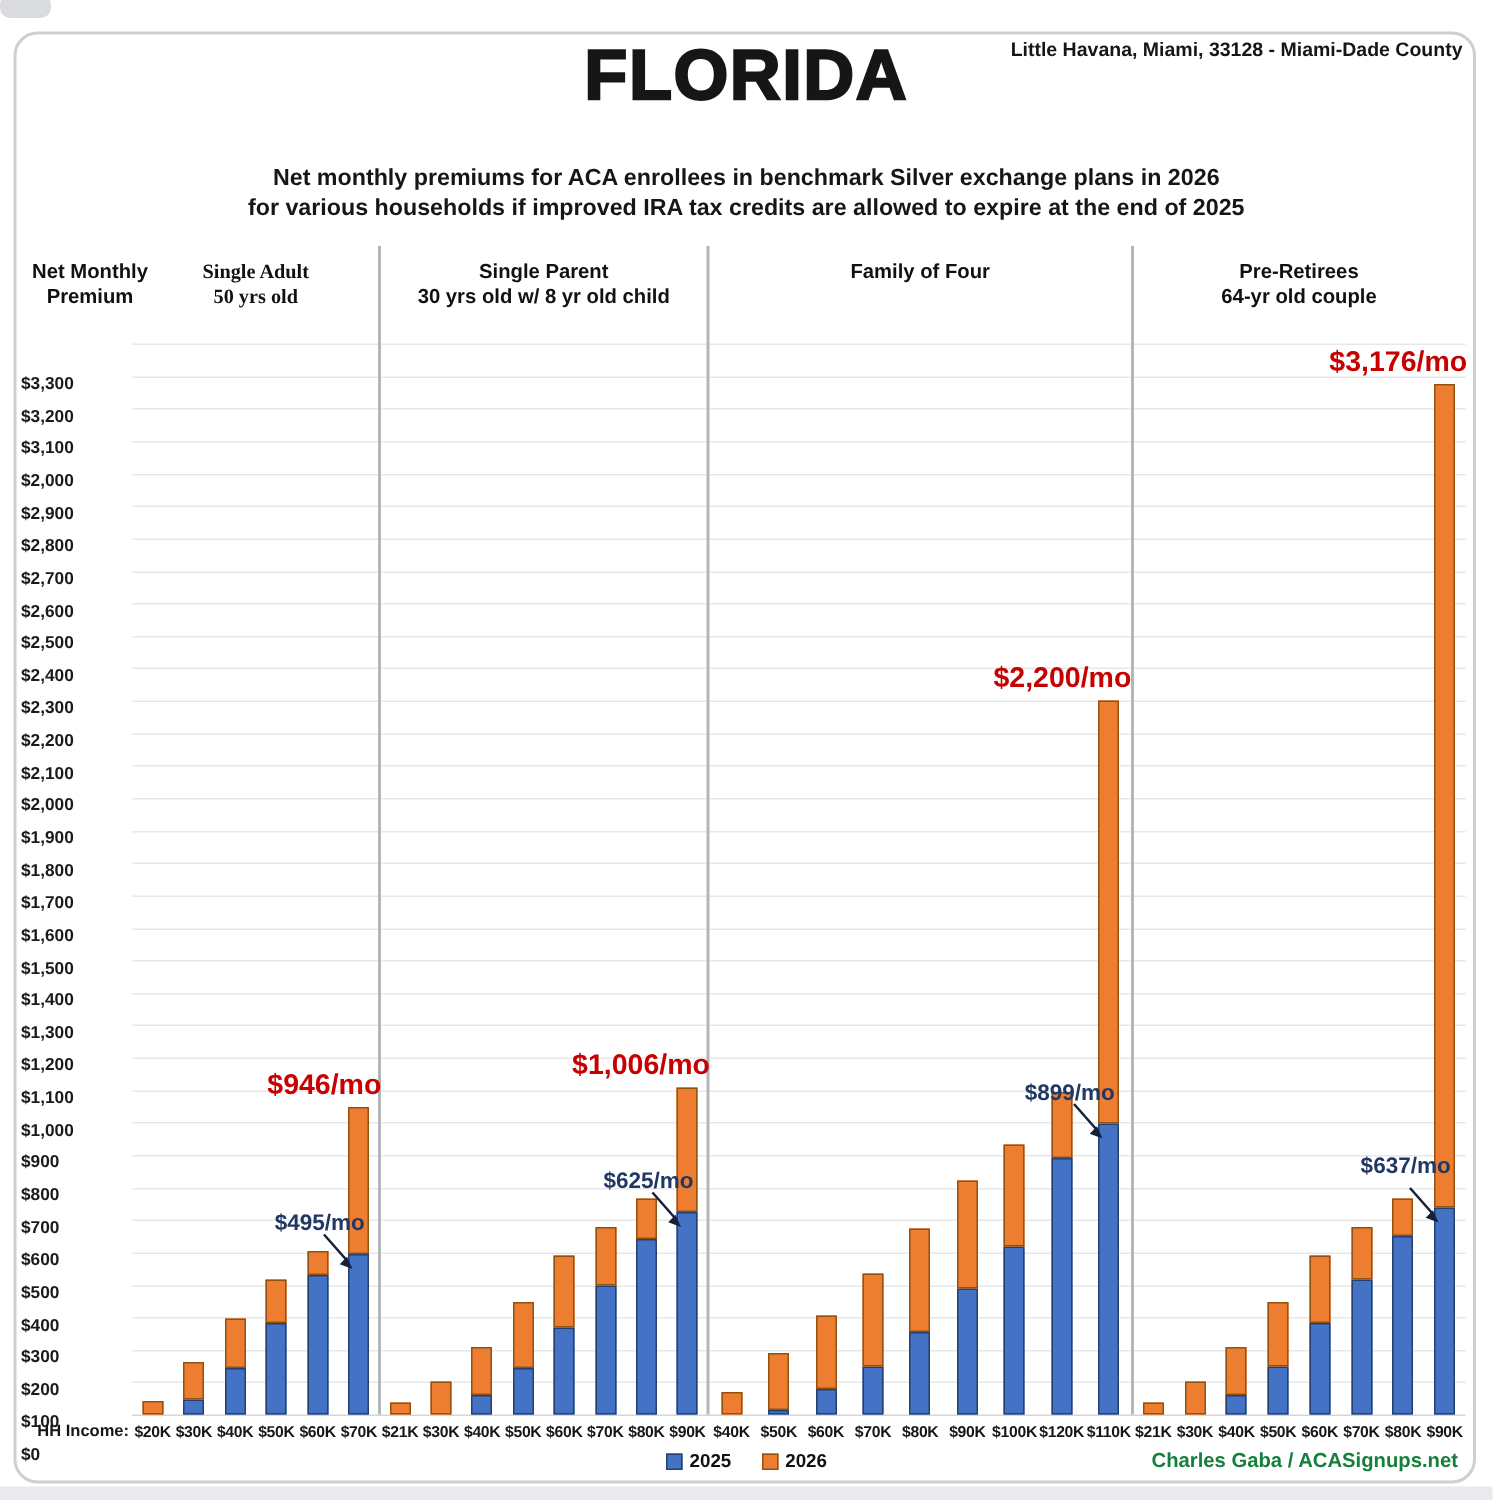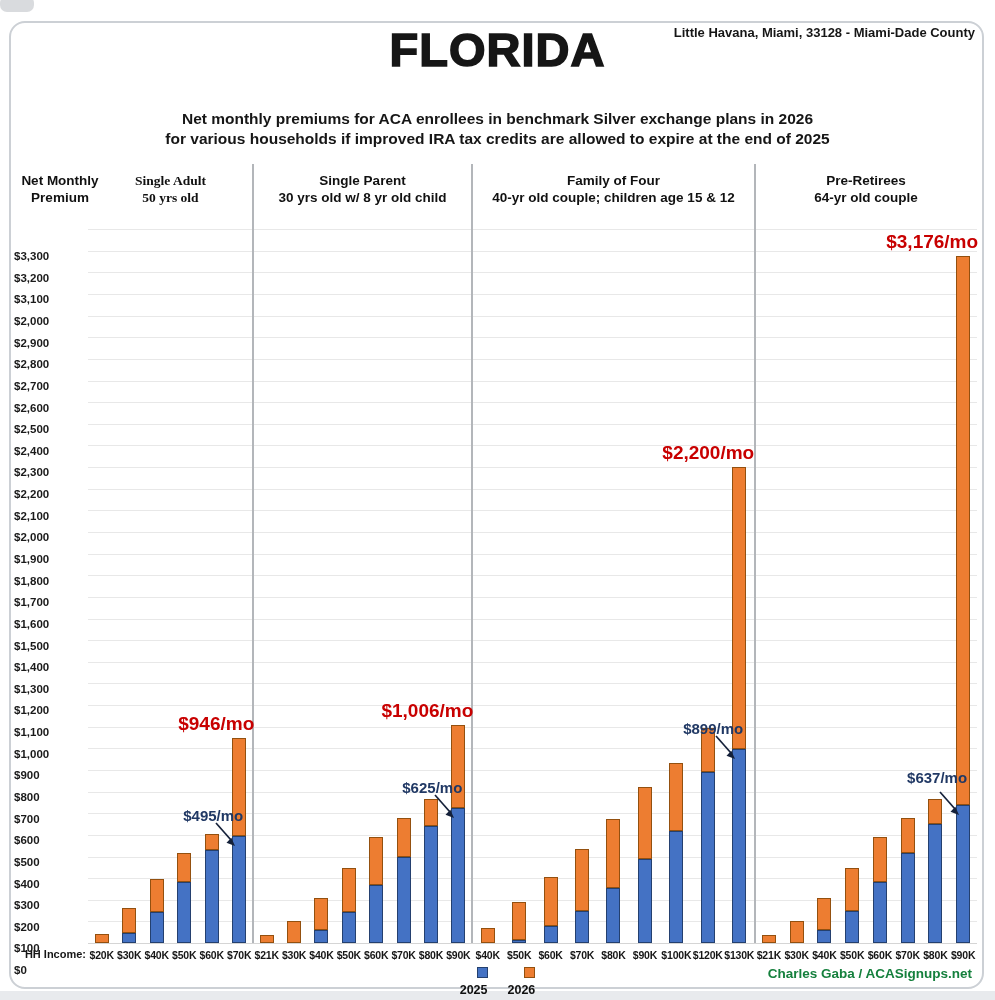--- a/index.html
+++ b/index.html
@@ -32,21 +32,21 @@
   .bar-col{flex:1 1 0;position:relative;}
   .seg{position:absolute;left:50%;width:14px;margin-left:-7px;box-sizing:border-box;}
   .seg.s2025{background:#4472C4;border:1px solid #24406f;}
   .seg.s2026{background:#ED7D31;border:1px solid #93500f;}
   .xtick{position:absolute;bottom:-18px;left:50%;transform:translateX(-50%);white-space:nowrap;font-size:10.5px;letter-spacing:-0.2px;color:#161616;}
   .hh-income{position:absolute;left:4px;top:948px;width:82px;text-align:right;font-size:11px;color:#161616;}
   .callout-red{position:absolute;white-space:nowrap;font-size:19px;color:#c80000;right:calc(50% - 15px);}
   .callout-blue{position:absolute;white-space:nowrap;font-size:15px;color:#203864;right:calc(50% - 4px);}
   .callout-arrow{position:absolute;left:calc(50% - 26px);width:26px;height:28px;}
   .legend{position:absolute;left:0;top:967px;width:995px;display:flex;justify-content:center;gap:20px;font-size:12.5px;align-items:center;}
-  .legend-item{display:flex;align-items:flex-end;gap:5px;flex-direction:column;}
+  .legend-item{display:flex;align-items:center;gap:5px;}
   .swatch{width:11px;height:11px;display:inline-block;box-sizing:border-box;}
   .sw-0{background:#4472C4;border:1px solid #24406f;}
   .sw-1{background:#ED7D31;border:1px solid #93500f;}
   .footer-credit{position:absolute;right:23px;top:966px;font-size:13.5px;color:#15803d;}
 </style>
 </head>
 <body>
 
 <div class="corner-artifact"></div>
 <div class="frame"></div>
@@ -255,21 +255,21 @@
         <div class="xtick">$100K</div>
       </div>
       <div class="bar-col">
         <div class="seg s2025" style="bottom: 0px; height: 170.9px;"></div>
         <div class="seg s2026" style="bottom: 170.9px; height: 44.4px;"></div>
         <div class="xtick">$120K</div>
       </div>
       <div class="bar-col">
         <div class="seg s2025" style="bottom: 0px; height: 194.5px;"></div>
         <div class="seg s2026" style="bottom: 194.5px; height: 281.5px;"></div>
-        <div class="xtick">$130K</div>
+        <div class="xtick">$110K</div>
         <div class="callout-red" style="bottom: 479px;">$2,200/mo</div>
         <div class="callout-blue" style="bottom: 206.5px;">$899/mo</div>
         <div class="callout-arrow" style="bottom: 181.5px;"><svg width="26" height="28" viewBox="0 0 26 28">
             <line x1="3" y1="2" x2="18" y2="19" stroke="#15213a" stroke-width="1.7"></line>
             <polygon points="22,25 13.5,21.8 18.3,16.8" fill="#15213a"></polygon>
           </svg></div>
       </div>
     </div>
     <div class="group" style="left: 755px; top: 229px; width: 222px; height: 714px;">
       <div class="bar-col">
@@ -336,18 +336,17 @@
 <div class="group-title" style="left: 88px; width: 165px; font-family: Liberation Serif, serif;">
     <div>Single Adult</div>
     <div>50 yrs old</div>
   </div>
 <div class="group-title" style="left: 253px; width: 219px;">
     <div>Single Parent</div>
     <div>30 yrs old w/ 8 yr old child</div>
   </div>
 <div class="group-title" style="left: 472px; width: 283px;">
     <div>Family of Four</div>
-    <div>40-yr old couple; children age 15 &amp; 12</div>
   </div>
 <div class="group-title" style="left: 755px; width: 222px;">
     <div>Pre-Retirees</div>
     <div>64-yr old couple</div>
   </div>
 
 </body></html>

